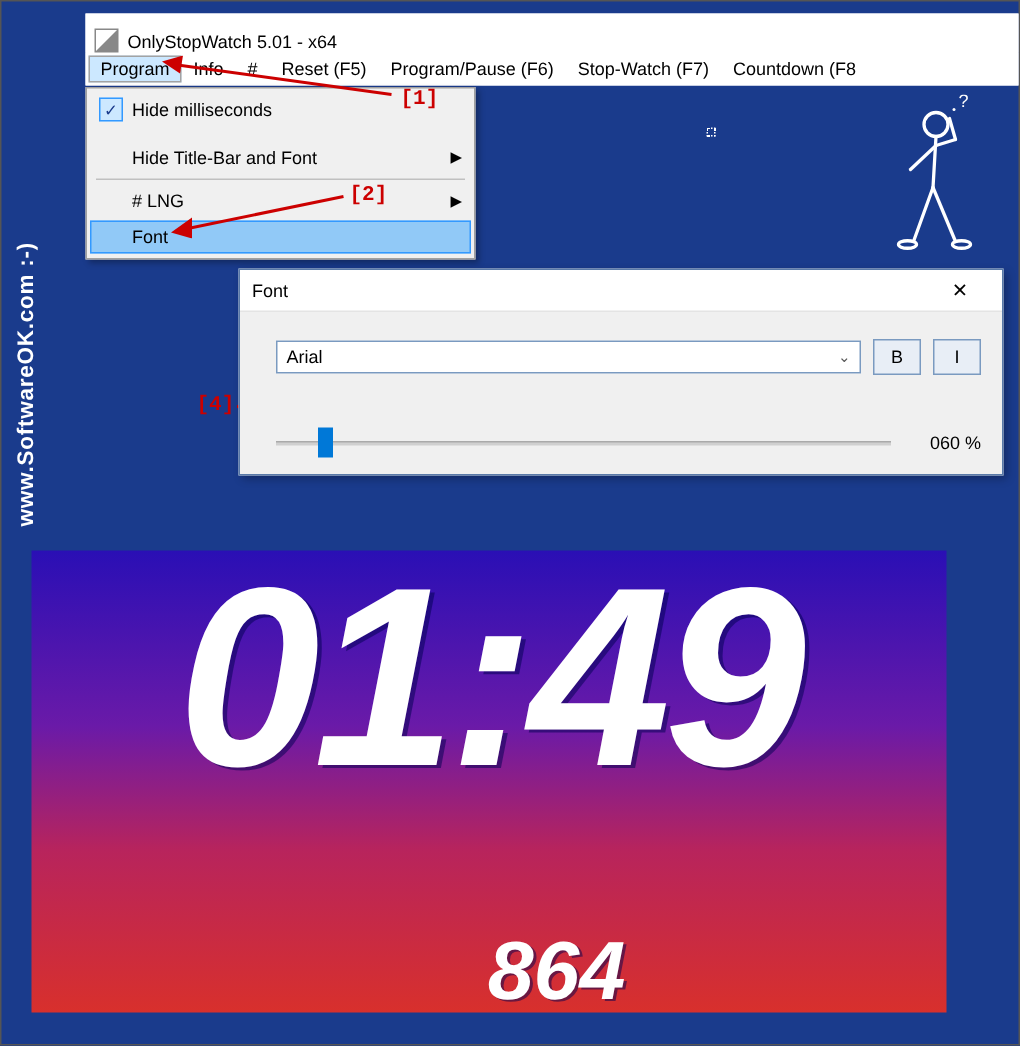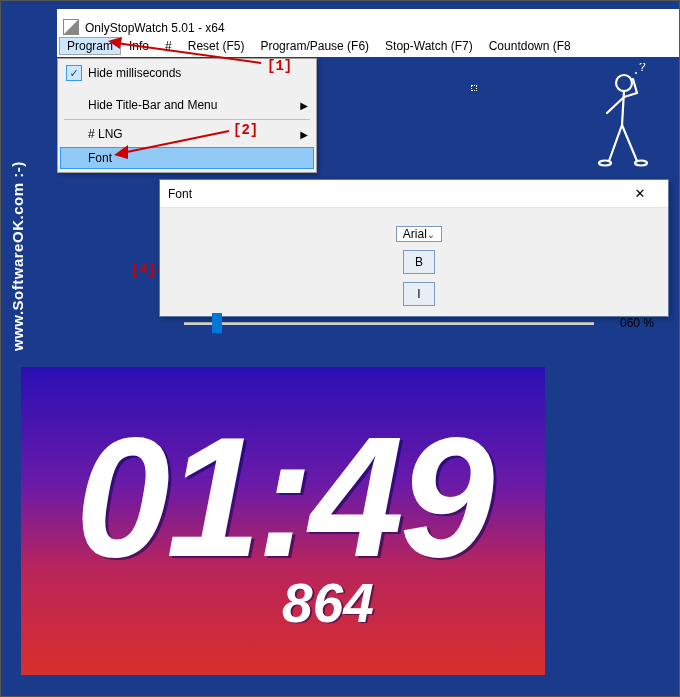--- a/index.html
+++ b/index.html
@@ -164,21 +164,20 @@
   }
   .fd-body {
     padding: 18px 14px 8px 24px;
     background: #f0f0f0;
     height: calc(100% - 28px);
   }
   .fd-row1 {
     display: flex;
     gap: 8px;
     align-items: center;
-    flex-direction: column;
   }
   .font-select {
     flex: 1;
     height: 22px;
     border: 1px solid #7a9ac0;
     background: #fff;
     display: flex;
     align-items: center;
     padding: 0 6px;
     font-size: 12px;
@@ -190,21 +189,21 @@
   }
   .fd-btn {
     width: 32px; height: 24px;
     border: 1px solid #7a9ac0;
     background: #e8eef6;
     display: flex;
     align-items: center; justify-content: center;
     font-size: 12px;
   }
   .fd-row2 {
-    margin-top: 6px;
+    margin-top: 34px;
     display: flex;
     align-items: center;
     gap: 12px;
   }
   .slider {
     flex: 1;
     height: 22px;
     position: relative;
   }
   .slider-track {
@@ -225,27 +224,27 @@
   .slider-val {
     font-size: 12px;
     min-width: 48px;
     text-align: right;
   }
   
   .timer-panel {
     position: absolute;
     left: 20px;
     top: 366px;
-    width: 524px;
+    width: 610px;
     height: 308px;
     background: linear-gradient(180deg, #2a0fb5 0%, #6a1aa8 38%, #b8245c 65%, #d8302c 100%);
     display: flex;
     flex-direction: column;
     align-items: center;
-    justify-content: center;
+    justify-content: space-between;
   }
   .timer-main {
     font-family: Arial, sans-serif;
     font-weight: 900;
     font-style: italic;
     font-size: 170px;
     color: #fff;
     line-height: 1;
     letter-spacing: -4px;
     text-shadow: 3px 2px 0 rgba(0,0,80,0.5);
@@ -290,21 +289,21 @@
   </div>
 </div>
 
 <div class="dropdown">
   <div class="dd-item">
     <span class="check">✓</span>
     <span>Hide milliseconds</span>
   </div>
   <div class="dd-item trunc"></div>
   <div class="dd-item">
-    <span>Hide Title-Bar and Menu</span>
+    <span>Hide Title-Bar and Font</span>
     <span class="arrow-r">▶</span>
   </div>
   <div class="dd-sep"></div>
   <div class="dd-item">
     <span># LNG</span>
     <span class="arrow-r">▶</span>
   </div>
   <div class="dd-item highlight">
     <span>Font</span>
   </div>

